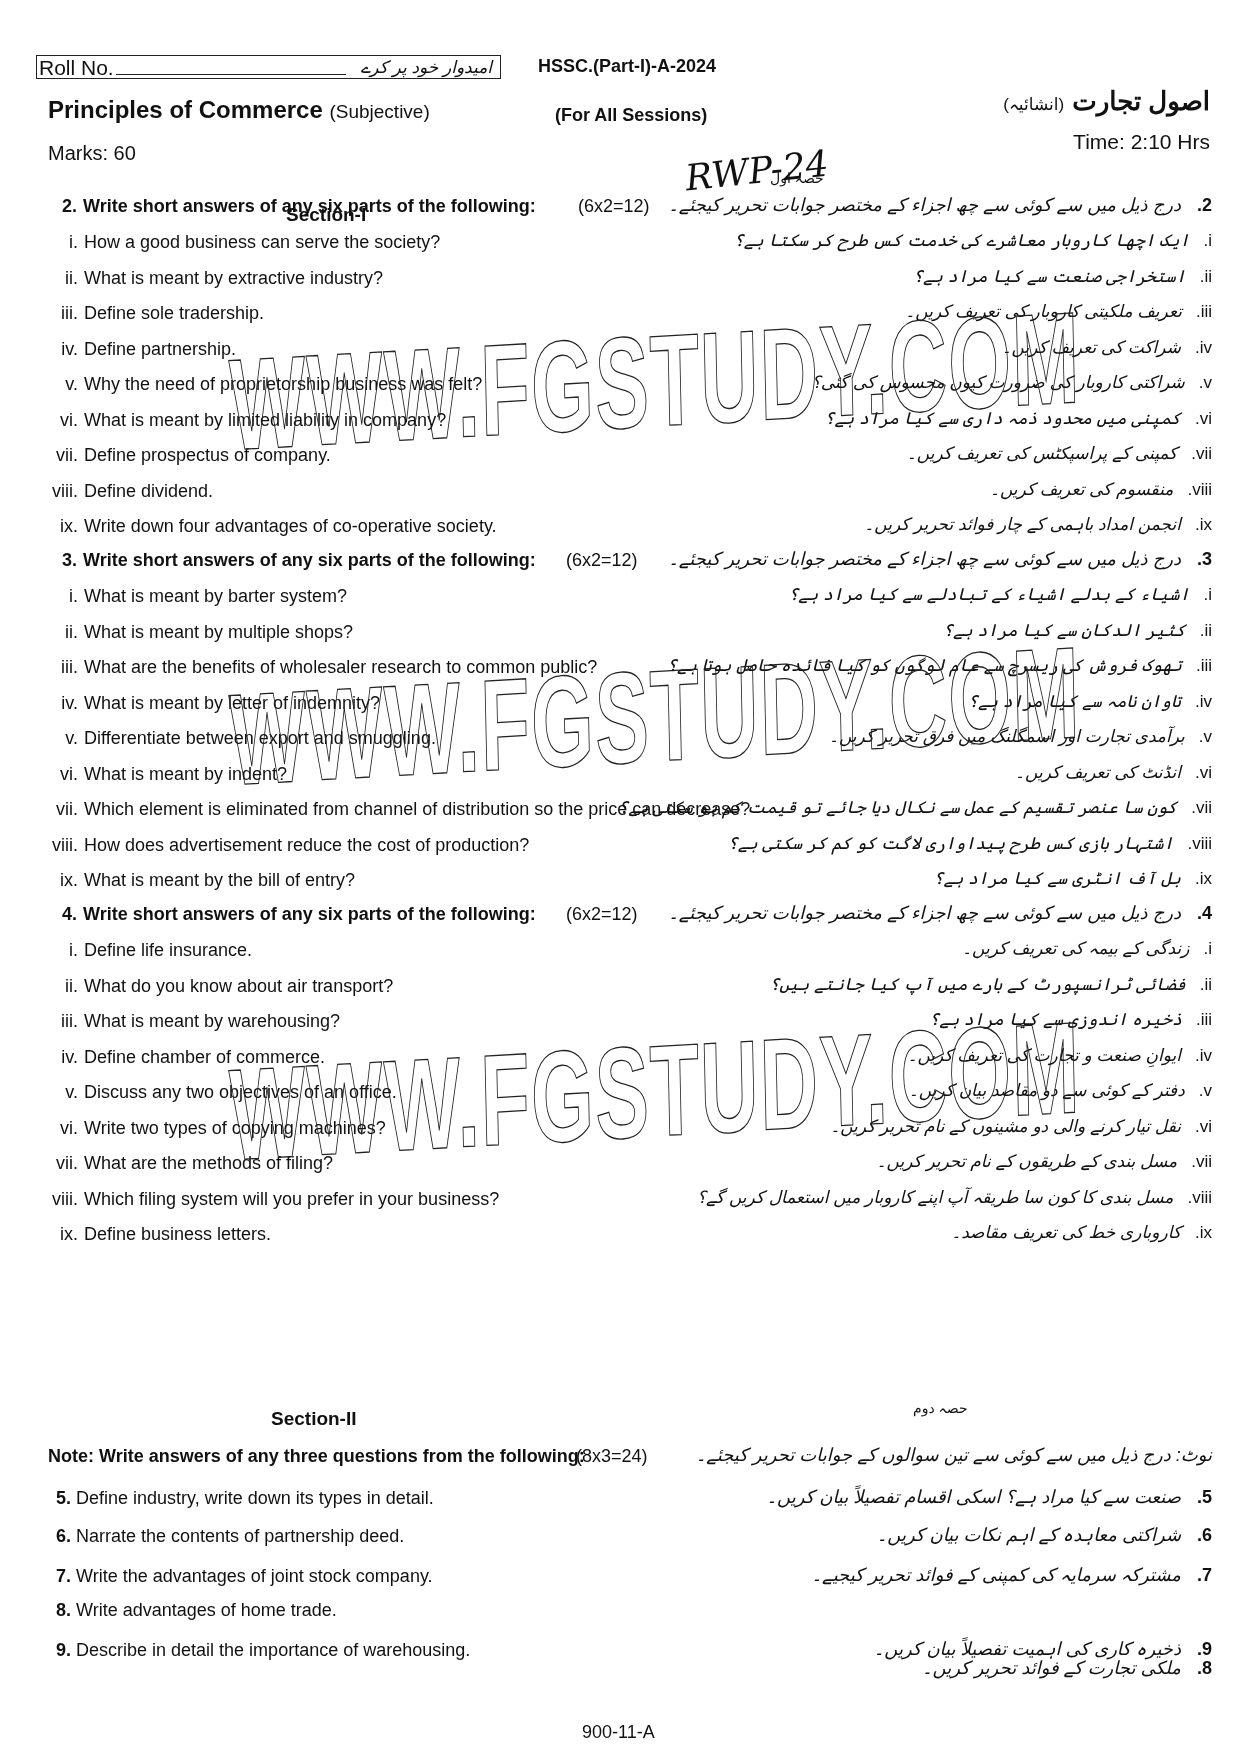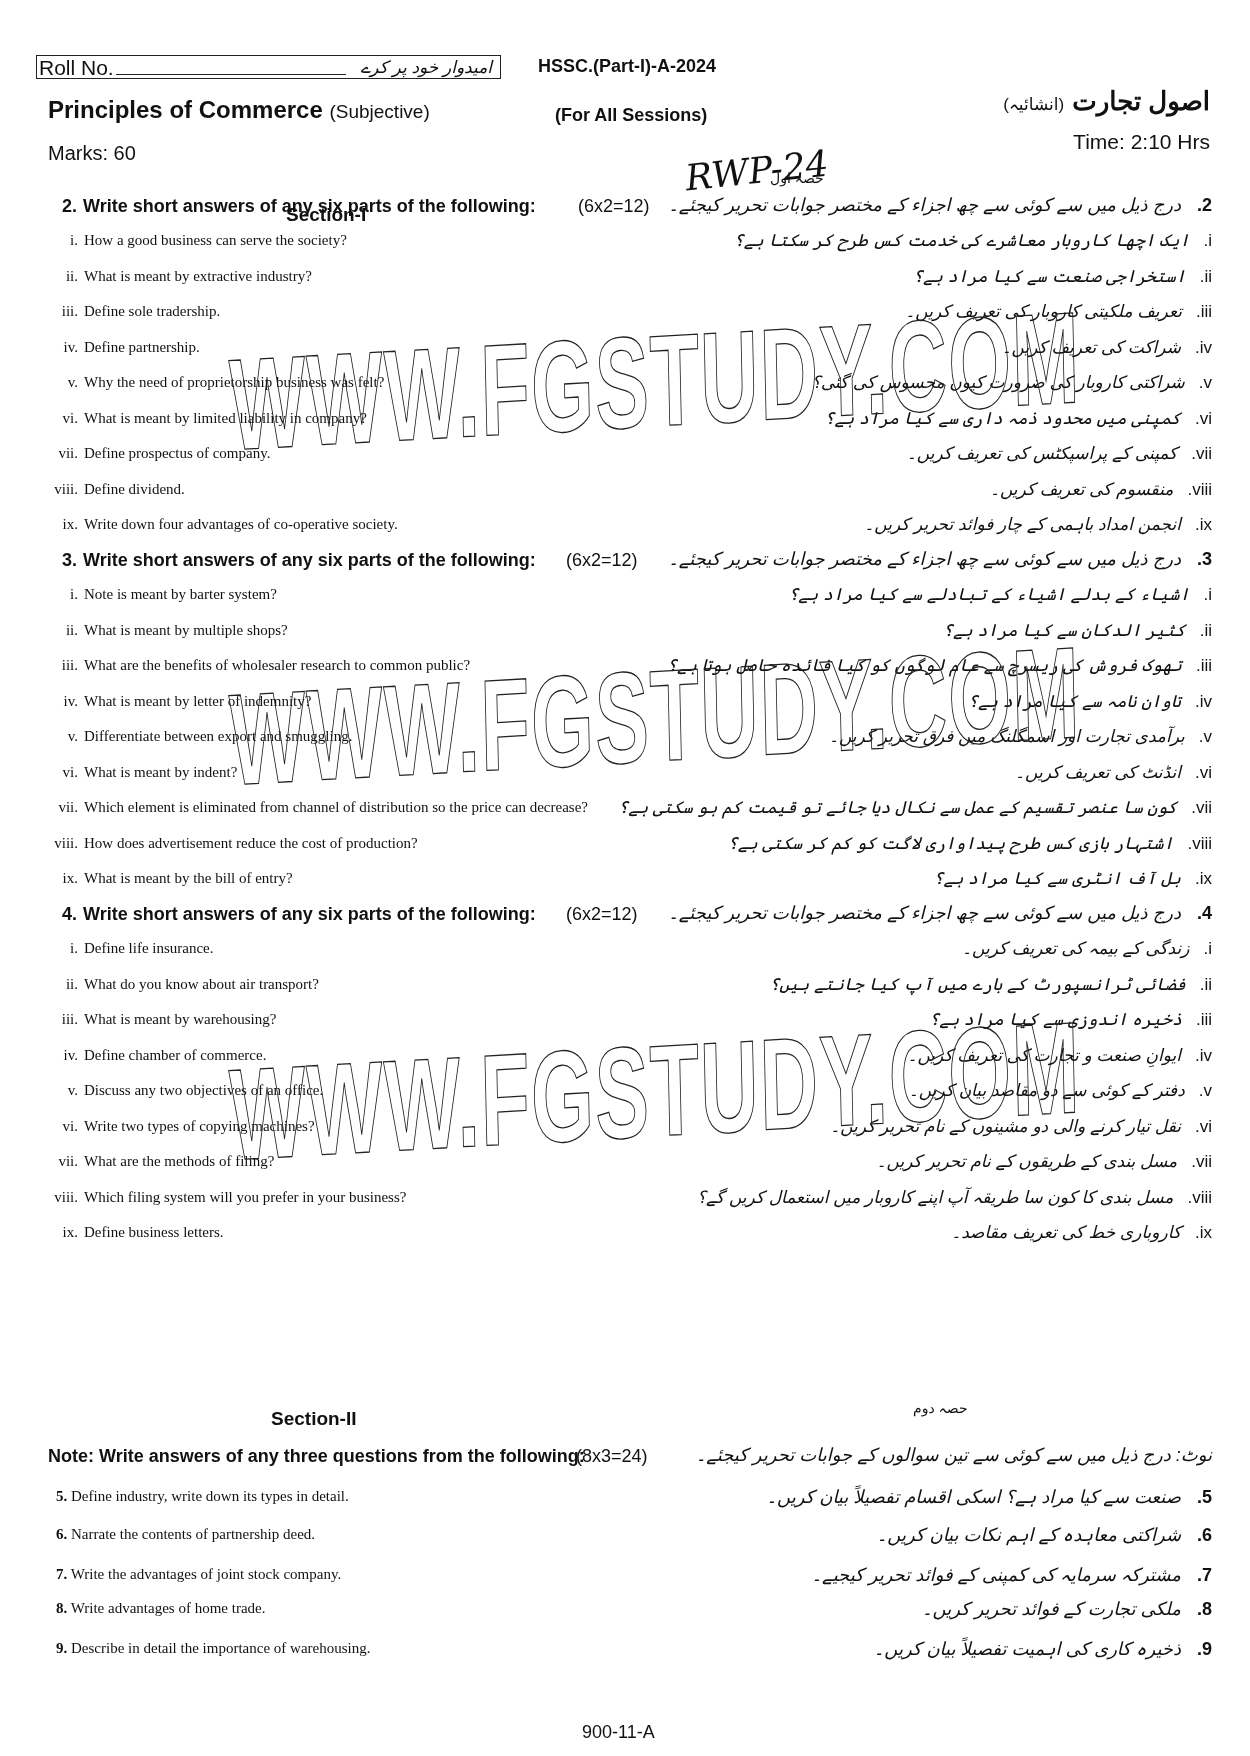--- a/index.html
+++ b/index.html
@@ -24,21 +24,21 @@
   .sessions { left: 555px; top: 105px; font-size: 18px; font-weight: bold; }
   .urdu-title { right: 40px; top: 86px; font-size: 26px; font-weight: bold; direction: rtl; }
   .urdu-title .sub { font-size: 17px; font-weight: normal; margin-right: 8px; }
   .marks { left: 48px; top: 142px; font-size: 20px; }
   .time { right: 40px; top: 130px; font-size: 21px; }
   .signature { left: 685px; top: 150px; font-size: 36px; font-style: italic; font-family: "DejaVu Serif", serif; transform: rotate(-6deg); }
   .section-title { font-size: 19px; font-weight: bold; }
   .urdu-sec { font-size: 14px; direction: rtl; }
   .q-head { font-size: 18px; font-weight: bold; }
   .marks-tag { font-size: 18px; }
-  .item-en { font-size: 15px; font-family: Liberation Serif, serif; }
+  .item-en { font-size: 18px; }
   .item-en .num { display: inline-block; width: 34px; text-align: right; margin-right: 6px; }
   .item-ur { font-size: 17px; direction: rtl; text-align: right; right: 38px; font-style: italic; }
   .item-ur .num { font-style: normal; margin-left: 14px; }
   .q-head .num { display: inline-block; margin-right: 6px; }
   .urdu-head { font-size: 18px; direction: rtl; right: 38px; font-style: italic; }
   .urdu-head .num { font-style: normal; font-weight: bold; margin-left: 16px; }
   .footer { left: 582px; top: 1722px; font-size: 18px; }
   .watermark {
     position: absolute; font-size: 130px; font-weight: bold; color: transparent;
     -webkit-text-stroke: 1.3px #222; letter-spacing: 2px; font-family: "Liberation Sans", sans-serif;
@@ -87,21 +87,21 @@
     <div class="abs item-ur" style="top:408px;"><span class="num">vi.</span><span>کمپنی میں محدود ذمہ داری سے کیا مراد ہے؟</span></div>
     <div class="abs item-en" style="left:44px;top:445px;"><span class="num">vii.</span><span>Define prospectus of company.</span></div>
     <div class="abs item-ur" style="top:443px;"><span class="num">vii.</span><span>کمپنی کے پراسپکٹس کی تعریف کریں۔</span></div>
     <div class="abs item-en" style="left:44px;top:481px;"><span class="num">viii.</span><span>Define dividend.</span></div>
     <div class="abs item-ur" style="top:479px;"><span class="num">viii.</span><span>منقسوم کی تعریف کریں۔</span></div>
     <div class="abs item-en" style="left:44px;top:516px;"><span class="num">ix.</span><span>Write down four advantages of co-operative society.</span></div>
     <div class="abs item-ur" style="top:514px;"><span class="num">ix.</span><span>انجمن امداد باہمی کے چار فوائد تحریر کریں۔</span></div>
     <div class="abs q-head" style="left:62px;top:550px;"><span class="num">3.</span><span>Write short answers of  any six parts of the following:</span></div>
     <div class="abs marks-tag" style="left:566px;top:550px;">(6x2=12)</div>
     <div class="abs urdu-head" style="top:548px;"><span class="num">3.</span><span>درج ذیل میں سے کوئی سے چھ اجزاء کے مختصر جوابات تحریر کیجئے۔</span></div>
-    <div class="abs item-en" style="left:44px;top:586px;"><span class="num">i.</span><span>Note is meant by barter system?</span></div>
+    <div class="abs item-en" style="left:44px;top:586px;"><span class="num">i.</span><span>What is meant by barter system?</span></div>
     <div class="abs item-ur" style="top:584px;"><span class="num">i.</span><span>اشیاء کے بدلے اشیاء کے تبادلے سے کیا مراد ہے؟</span></div>
     <div class="abs item-en" style="left:44px;top:622px;"><span class="num">ii.</span><span>What is meant by multiple shops?</span></div>
     <div class="abs item-ur" style="top:620px;"><span class="num">ii.</span><span>کثیر الدکان سے کیا مراد ہے؟</span></div>
     <div class="abs item-en" style="left:44px;top:657px;"><span class="num">iii.</span><span>What are the benefits of wholesaler research to common public?</span></div>
     <div class="abs item-ur" style="top:655px;"><span class="num">iii.</span><span>تھوک فروش کی ریسرچ سے عام لوگوں کو کیا فائدہ حاصل ہوتا ہے؟</span></div>
     <div class="abs item-en" style="left:44px;top:693px;"><span class="num">iv.</span><span>What is meant by letter of indemnity?</span></div>
     <div class="abs item-ur" style="top:691px;"><span class="num">iv.</span><span>تاوان نامہ سے کیا مراد ہے؟</span></div>
     <div class="abs item-en" style="left:44px;top:728px;"><span class="num">v.</span><span>Differentiate between export and smuggling.</span></div>
     <div class="abs item-ur" style="top:726px;"><span class="num">v.</span><span>برآمدی تجارت اور اسمگلنگ میں فرق تحریر کریں۔</span></div>
     <div class="abs item-en" style="left:44px;top:764px;"><span class="num">vi.</span><span>What is meant by indent?</span></div>
@@ -142,21 +142,21 @@
 <div class="abs urdu-head" style="top:1444px;">نوٹ: درج ذیل میں سے کوئی سے تین سوالوں کے جوابات تحریر کیجئے۔</div>
 
 <div id="section2">
     <div class="abs item-en" style="left:56px;top:1488px;"><b>5.</b> <span>Define industry, write down its types in detail.</span></div>
     <div class="abs urdu-head" style="top:1486px;"><span class="num">5.</span><span>صنعت سے کیا مراد ہے؟ اسکی اقسام تفصیلاً بیان کریں۔</span></div>
     <div class="abs item-en" style="left:56px;top:1526px;"><b>6.</b> <span>Narrate the contents of partnership deed.</span></div>
     <div class="abs urdu-head" style="top:1524px;"><span class="num">6.</span><span>شراکتی معاہدہ کے اہم نکات بیان کریں۔</span></div>
     <div class="abs item-en" style="left:56px;top:1566px;"><b>7.</b> <span>Write the advantages of joint stock company.</span></div>
     <div class="abs urdu-head" style="top:1564px;"><span class="num">7.</span><span>مشترکہ سرمایہ کی کمپنی کے فوائد تحریر کیجیے۔</span></div>
     <div class="abs item-en" style="left:56px;top:1600px;"><b>8.</b> <span>Write advantages of home trade.</span></div>
-    <div class="abs urdu-head" style="top:1598px;margin-left:48px;"><span class="num">8.</span><span>ملکی تجارت کے فوائد تحریر کریں۔</span></div>
+    <div class="abs urdu-head" style="top:1657px;margin-left:48px;"><span class="num">8.</span><span>ملکی تجارت کے فوائد تحریر کریں۔</span></div>
     <div class="abs item-en" style="left:56px;top:1640px;"><b>9.</b> <span>Describe in detail the importance of warehousing.</span></div>
     <div class="abs urdu-head" style="top:1638px;"><span class="num">9.</span><span>ذخیرہ کاری کی اہمیت تفصیلاً بیان کریں۔</span></div>
   </div>
 
 <div class="abs footer">900-11-A</div>
 
 <div class="watermark" style="left:228px;top:330px;">WWW.FGSTUDY.COM</div>
 <div class="watermark" style="left:228px;top:665px;">WWW.FGSTUDY.COM</div>
 <div class="watermark" style="left:228px;top:1040px;">WWW.FGSTUDY.COM</div>
 

